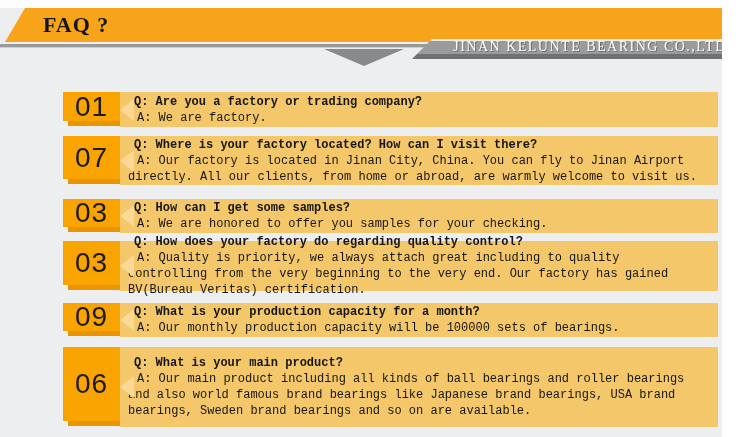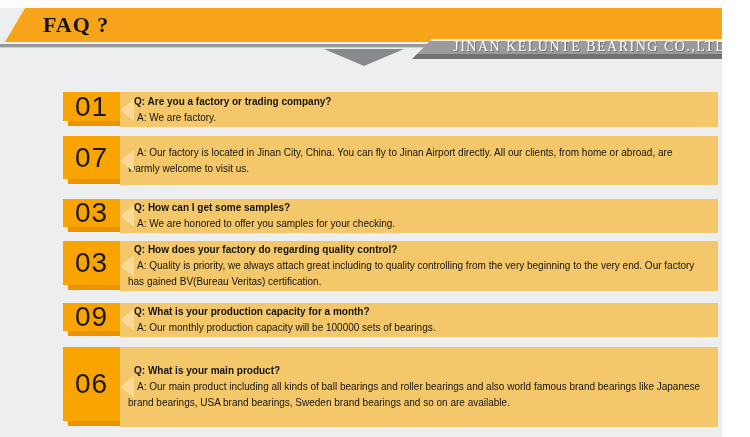--- a/index.html
+++ b/index.html
@@ -75,21 +75,21 @@
     border-right:14px solid var(--notch-tan,#F9D995);
     z-index:3;
   }
   .qa-box{
     position:absolute;left:57px;right:0;top:0;height:100%;
     background:var(--content-tan,#F3C76A);
     display:flex;flex-direction:column;justify-content:center;
     padding:2px 14px 2px 8px;box-sizing:border-box;
     z-index:2;
   }
-  .qa-box p{margin:0;font-size:10px;line-height:16px;color:#161616;}
+  .qa-box p{margin:0;font-size:12px;line-height:16px;color:#161616;font-family:Liberation Mono, monospace;}
   .q-text{font-weight:bold;text-indent:6px;}
   .a-text{text-indent:9px;}
   
   .row-1{top:92px;height:35px;}
   .row-2{top:136px;height:49px;}
   .row-3{top:199px;height:34px;}
   .row-4{top:241px;height:50px;}
   .row-5{top:303px;height:34px;}
   .row-6{top:347px;height:80px;}
 </style>
@@ -114,20 +114,21 @@
       <p class="q-text">Q: Are you a factory or trading company?</p>
       <p class="a-text">A: We are factory.</p>
     </div>
   </div>
 
   <div class="faq-row row-2">
     <div class="num-shadow"></div>
     <div class="num-box">07</div>
     <div class="notch"></div>
     <div class="qa-box">
+      <p class="q-text">Q: Where is your factory located? How can I visit there?</p>
       <p class="a-text">A: Our factory is located in Jinan City, China. You can fly to Jinan Airport directly. All our clients, from home or abroad, are warmly welcome to visit us.</p>
     </div>
   </div>
 
   <div class="faq-row row-3">
     <div class="num-shadow"></div>
     <div class="num-box">03</div>
     <div class="notch"></div>
     <div class="qa-box">
       <p class="q-text">Q: How can I get some samples?</p>

